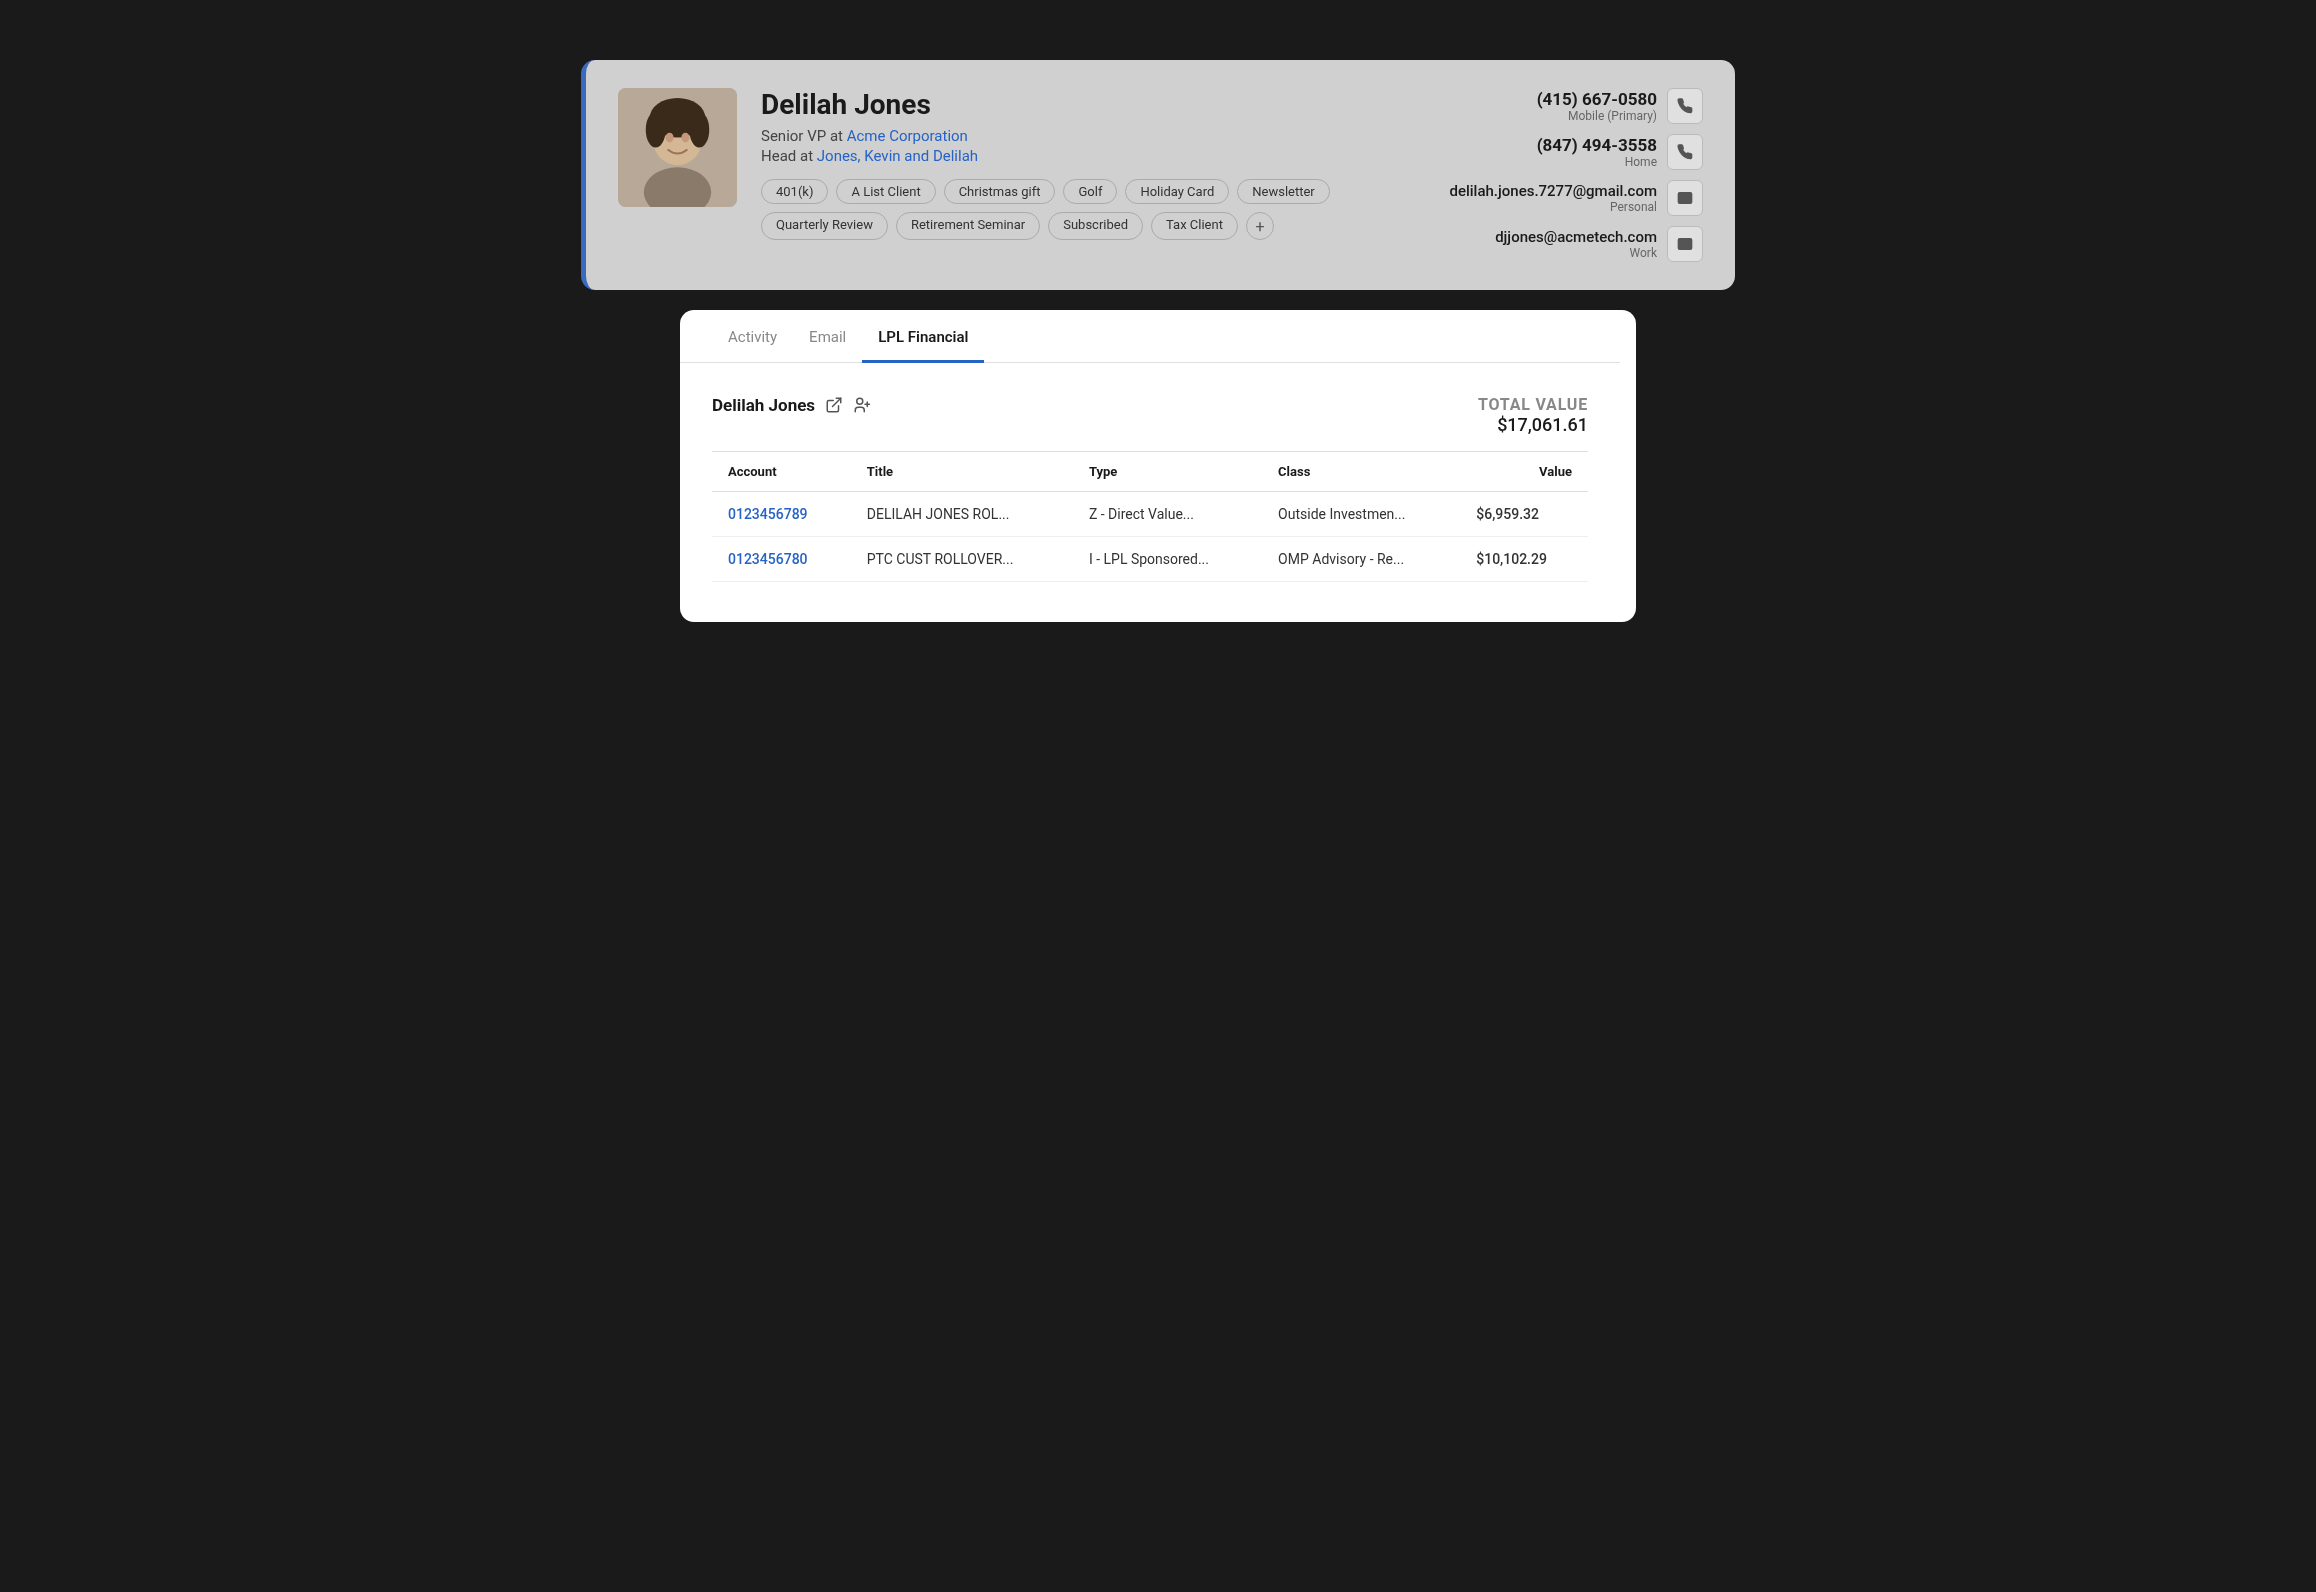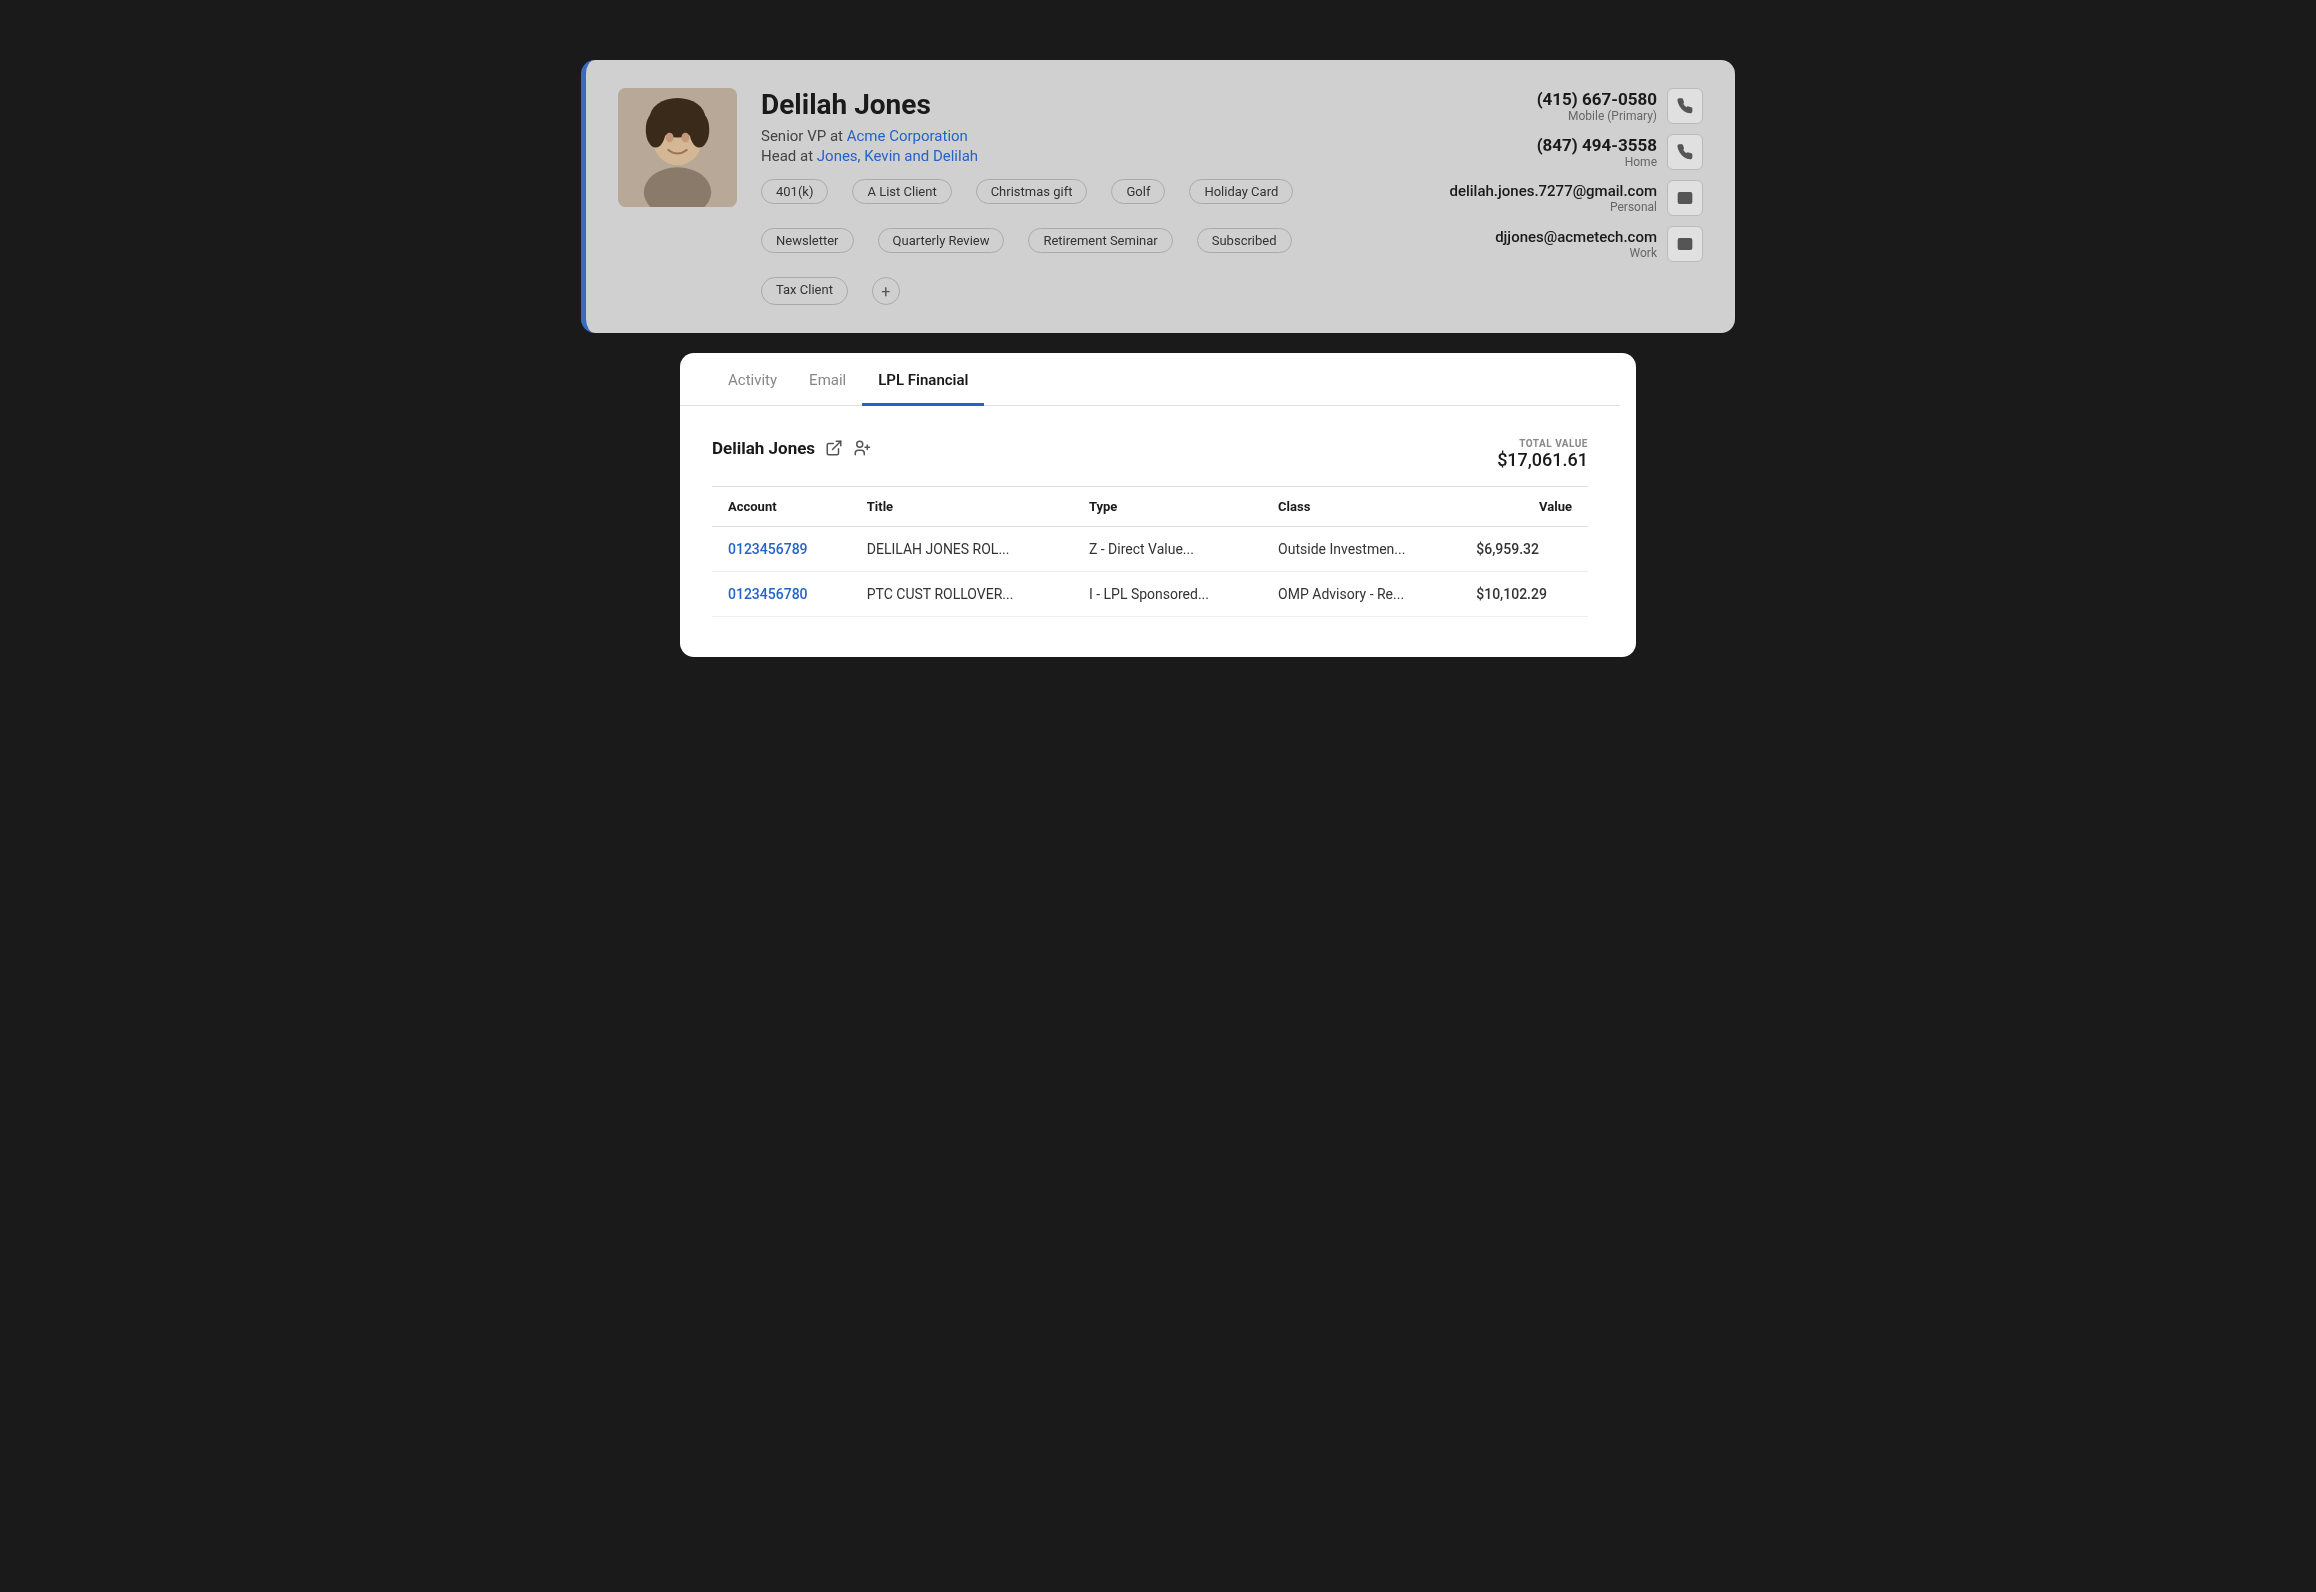--- a/index.html
+++ b/index.html
@@ -57,21 +57,21 @@
       color: #444;
       margin-bottom: 2px;
     }
     .profile-title a {
       color: #2563c7;
       text-decoration: none;
     }
     .tags-row {
       display: flex;
       flex-wrap: wrap;
-      gap: 24px;
+      gap: 8px;
       margin-top: 14px;
     }
     .tag {
       background: transparent;
       border: 1.5px solid #aaa;
       border-radius: 20px;
       padding: 4px 14px;
       font-size: 13px;
       color: #333;
       white-space: nowrap;
@@ -214,21 +214,21 @@
       width: 18px;
       height: 18px;
       fill: none;
       stroke: #555;
       stroke-width: 2;
     }
     .total-value-block {
       text-align: right;
     }
     .total-label {
-      font-size: 10px;
+      font-size: 16px;
       font-weight: 700;
       color: #888;
       letter-spacing: 0.05em;
       text-transform: uppercase;
     }
     .total-amount {
       font-size: 18px;
       font-weight: 500;
       color: #1a1a1a;
     }

